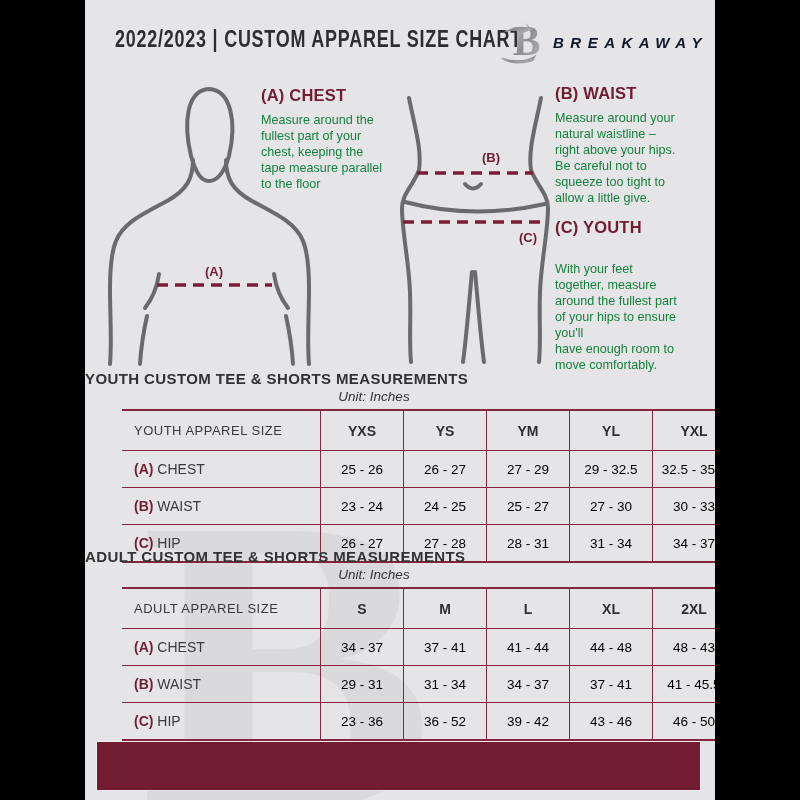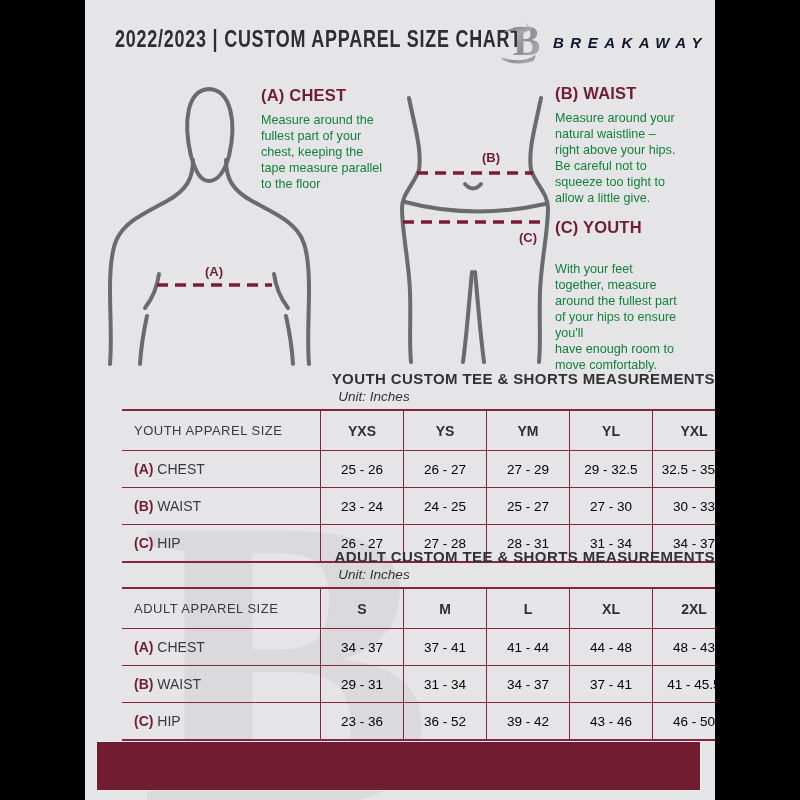--- a/index.html
+++ b/index.html
@@ -39,21 +39,21 @@
   }
   .instr-body{
     position:absolute;font-size:12.6px;line-height:16px;color:#15803d;
     white-space:pre-line;width:170px;
   }
   .h-chest{left:176px;top:86px;}   .p-chest{left:176px;top:112px;}
   .h-waist{left:470px;top:84px;}   .p-waist{left:470px;top:110px;}
   .h-hips{left:470px;top:218px;}   .p-hips{left:470px;top:245px;margin-top:16px;}
   
   .sec-title{
-    position:absolute;left:0;width:630px;text-align:right;
+    position:absolute;left:0;width:630px;text-align:left;
     font-weight:700;font-size:15px;color:#323234;letter-spacing:.4px;
   }
   .sec-unit{
     position:absolute;left:0;width:578px;text-align:center;
     font-style:italic;font-size:13.5px;color:#323234;
   }
   .t1-title{top:370px;} .t1-unit{top:389px;}
   .t2-title{top:548px;} .t2-unit{top:567px;}
   
   table.size-table{

